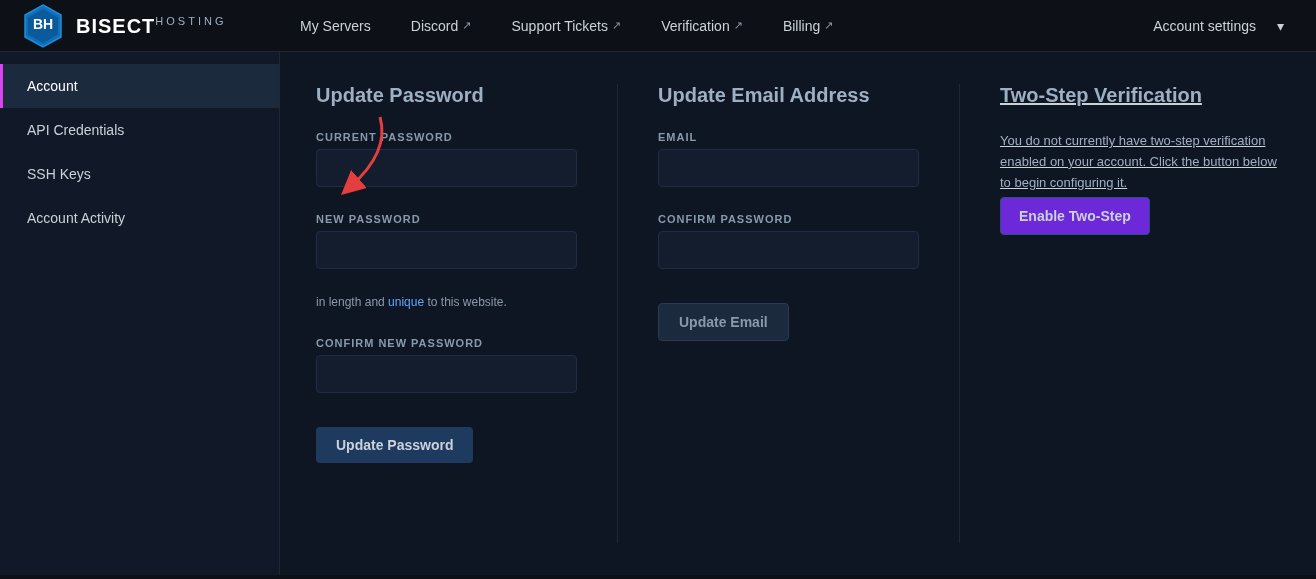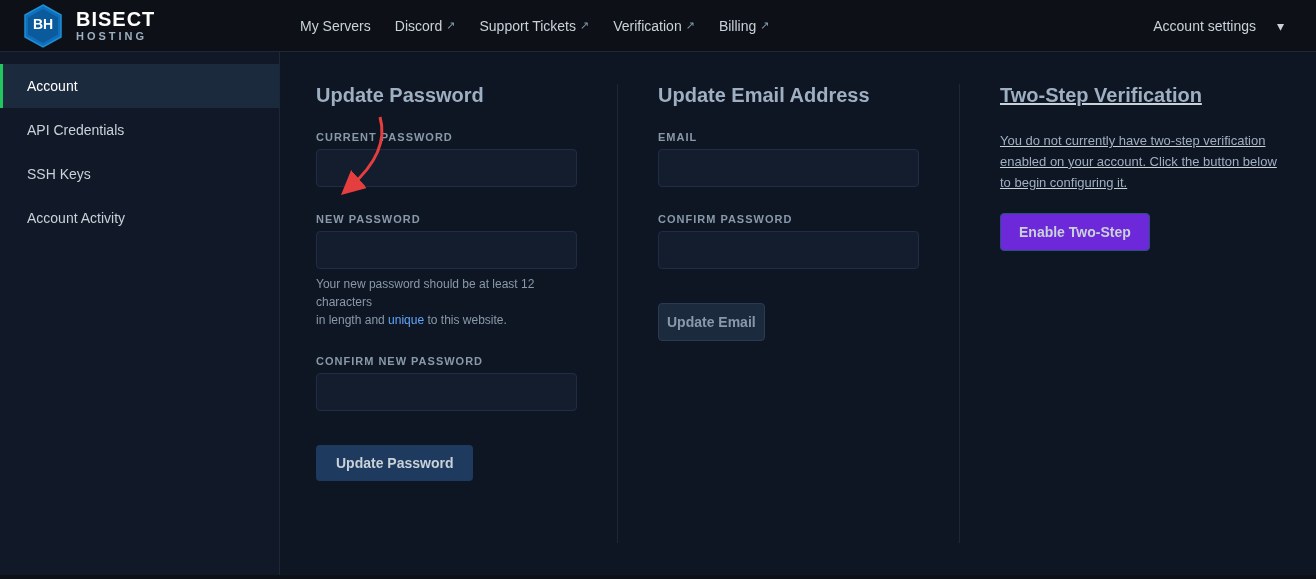--- a/index.html
+++ b/index.html
@@ -27,39 +27,39 @@
       gap: 10px;
       width: 280px;
       flex-shrink: 0;
     }
     .logo-hex {
       width: 46px;
       height: 46px;
     }
     .logo-text {
       display: flex;
-      flex-direction: column;
+      flex-direction: row;
       line-height: 1.1;
     }
     .logo-bisect {
       font-size: 20px;
       font-weight: 900;
       color: #ffffff;
       letter-spacing: 1px;
     }
     .logo-hosting {
       font-size: 11px;
-      font-weight: 700;
+      font-weight: 400;
       color: #9eafc2;
       letter-spacing: 3px;
     }
     .nav-links {
       display: flex;
       align-items: center;
-      gap: 24px;
+      gap: 40px;
       flex: 1;
     }
     .nav-link {
       color: #c9d1d9;
       font-size: 14px;
       font-weight: 500;
       cursor: pointer;
       white-space: nowrap;
       display: flex;
       align-items: center;
@@ -97,21 +97,21 @@
     .sidebar-item {
       padding: 14px 24px;
       font-size: 14px;
       font-weight: 500;
       color: #c9d1d9;
       cursor: pointer;
       border-left: 3px solid transparent;
     }
     .sidebar-item.active {
       background: #1c2a3e;
-      border-left: 3px solid #22c55e;
+      border-left: 3px solid #d946ef;
       color: #ffffff;
     }
 
     
     .content-area {
       flex: 1;
       background-color: #0f1623;
       padding: 32px 36px;
       display: flex;
       gap: 40px;
@@ -179,37 +179,37 @@
       font-weight: 600;
       cursor: pointer;
       margin-top: 8px;
     }
 
     .btn-secondary {
       background-color: #1c2a3e;
       color: #8899aa;
       border: 1px solid #2a3a52;
       border-radius: 4px;
-      padding: 10px 8px;
+      padding: 10px 20px;
       font-size: 14px;
       font-weight: 600;
       cursor: pointer;
       margin-top: 8px;
     }
 
     
     .two-step-section {
       flex: 0 0 280px;
       text-decoration: underline;
     }
     .two-step-desc {
       font-size: 13px;
       color: #9eafc2;
       line-height: 1.6;
-      margin-bottom: 20px;
+      margin-bottom: 4px;
     }
     .btn-enable-twostep {
       background-color: #6d28d9;
       color: #c9d1d9;
       border: 1px solid #2a5080;
       border-radius: 4px;
       padding: 10px 18px;
       font-size: 14px;
       font-weight: 600;
       cursor: pointer;
@@ -300,21 +300,21 @@
 
       <div class="field-group">
         <div class="field-label">CURRENT PASSWORD</div>
         <input type="password" class="text-input" value="" style="">
       </div>
 
       <div class="field-group">
         <div class="field-label">NEW PASSWORD</div>
         <input type="password" class="text-input" value="" style="">
         <div class="field-hint">
-          <span>Your new password should be at least 12 characters</span><br>
+          <br>
           <span>in length and</span>
           <span class="highlight-blue">unique</span>
           <span>to this website.</span>
         </div>
       </div>
 
       <div class="field-group">
         <div class="field-label">CONFIRM NEW PASSWORD</div>
         <input type="password" class="text-input" value="" style="">
       </div>

